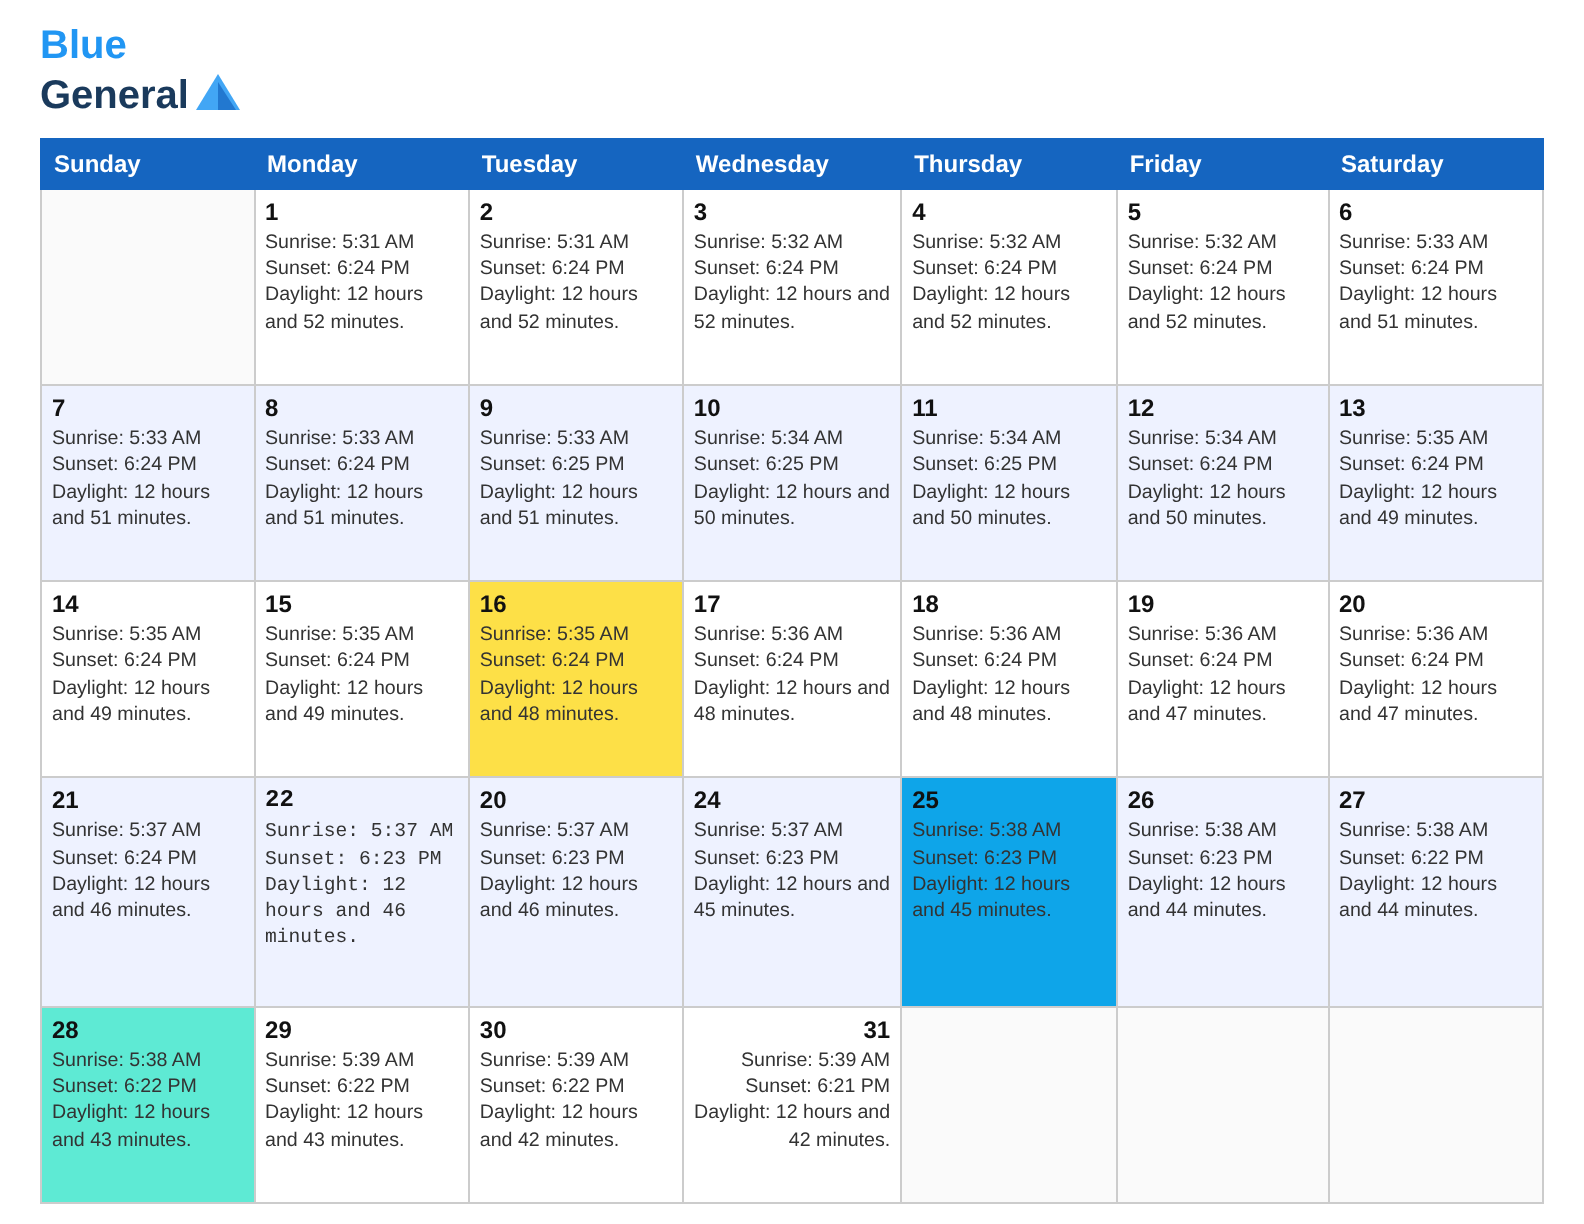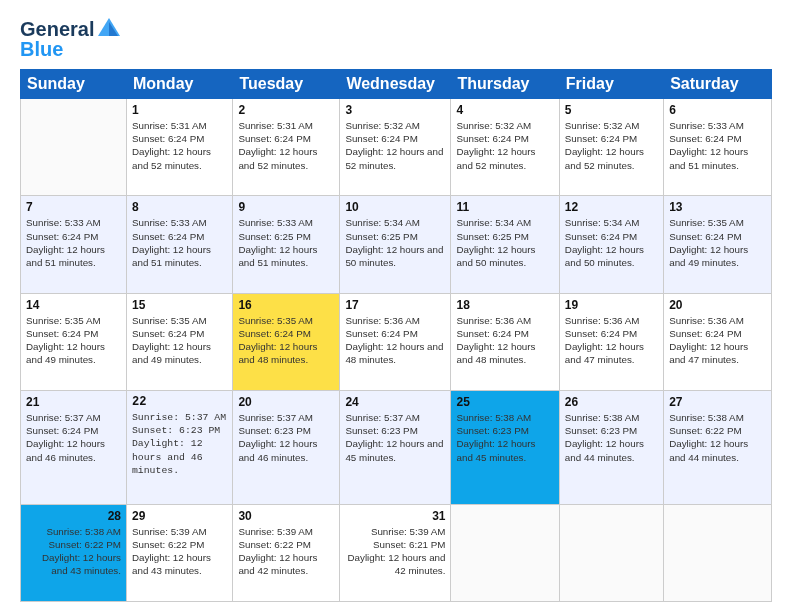--- a/index.html
+++ b/index.html
@@ -46,21 +46,21 @@
       width: 100%;
       border-collapse: collapse;
       flex: 1;
       font-size: 10.5px;
     }
     .calendar th {
       background: #1565C0;
       color: #fff;
       text-align: left;
       padding: 5px 6px;
-      font-size: 16px;
+      font-size: 12px;
       font-weight: bold;
       border: 1px solid #1565C0;
     }
     .calendar td {
       border: 1px solid #ccc;
       vertical-align: top;
       padding: 4px 5px;
       width: 113px;
       height: 78px;
     }
@@ -89,28 +89,28 @@
       background: #1565C0;
     }
   </style>
 </head>
 <body>
 
 <div class="page">
   <div class="header">
     <div class="logo">
       <div>
+        <div style="font-size:20px;font-weight:bold;color:#2196F3;margin-top:-4px;">Blue</div>
         <div style="display:flex;align-items:center;gap:2px;">
           <span style="font-size:20px;font-weight:bold;color:#1a3a5c;line-height:1.1;">General</span>
           <svg width="26" height="26" viewBox="0 0 26 26">
             <polygon points="13,2 24,20 2,20" fill="#2196F3" opacity="0.85"></polygon>
             <polygon points="13,6 22,20 13,20" fill="#1565C0" opacity="0.7"></polygon>
           </svg>
         </div>
-        <div style="font-size:20px;font-weight:bold;color:#2196F3;margin-top:-4px;">Blue</div>
       </div>
     </div>
     <div class="title-block">
       <div class="month-title"></div>
       <div class="subtitle"></div>
     </div>
   </div>
 
   <table class="calendar">
     <thead>
@@ -236,21 +236,21 @@
           <td style="background: rgb(238, 242, 255);">
             <span class="cell-day">26</span>
             <div class="cell-info">Sunrise: 5:38 AM<br>Sunset: 6:23 PM<br>Daylight: 12 hours and 44 minutes.</div>
           </td>
           <td style="background: rgb(238, 242, 255);">
             <span class="cell-day">27</span>
             <div class="cell-info">Sunrise: 5:38 AM<br>Sunset: 6:22 PM<br>Daylight: 12 hours and 44 minutes.</div>
           </td>
         </tr>
         <tr>
-          <td style="background: #0ea5e9; text-align: right;">
+          <td style="background: #5eead4;">
             <span class="cell-day">28</span>
             <div class="cell-info">Sunrise: 5:38 AM<br>Sunset: 6:22 PM<br>Daylight: 12 hours and 43 minutes.</div>
           </td>
           <td style="background: rgb(255, 255, 255);">
             <span class="cell-day">29</span>
             <div class="cell-info">Sunrise: 5:39 AM<br>Sunset: 6:22 PM<br>Daylight: 12 hours and 43 minutes.</div>
           </td>
           <td style="background: rgb(255, 255, 255);">
             <span class="cell-day">30</span>
             <div class="cell-info">Sunrise: 5:39 AM<br>Sunset: 6:22 PM<br>Daylight: 12 hours and 42 minutes.</div>

